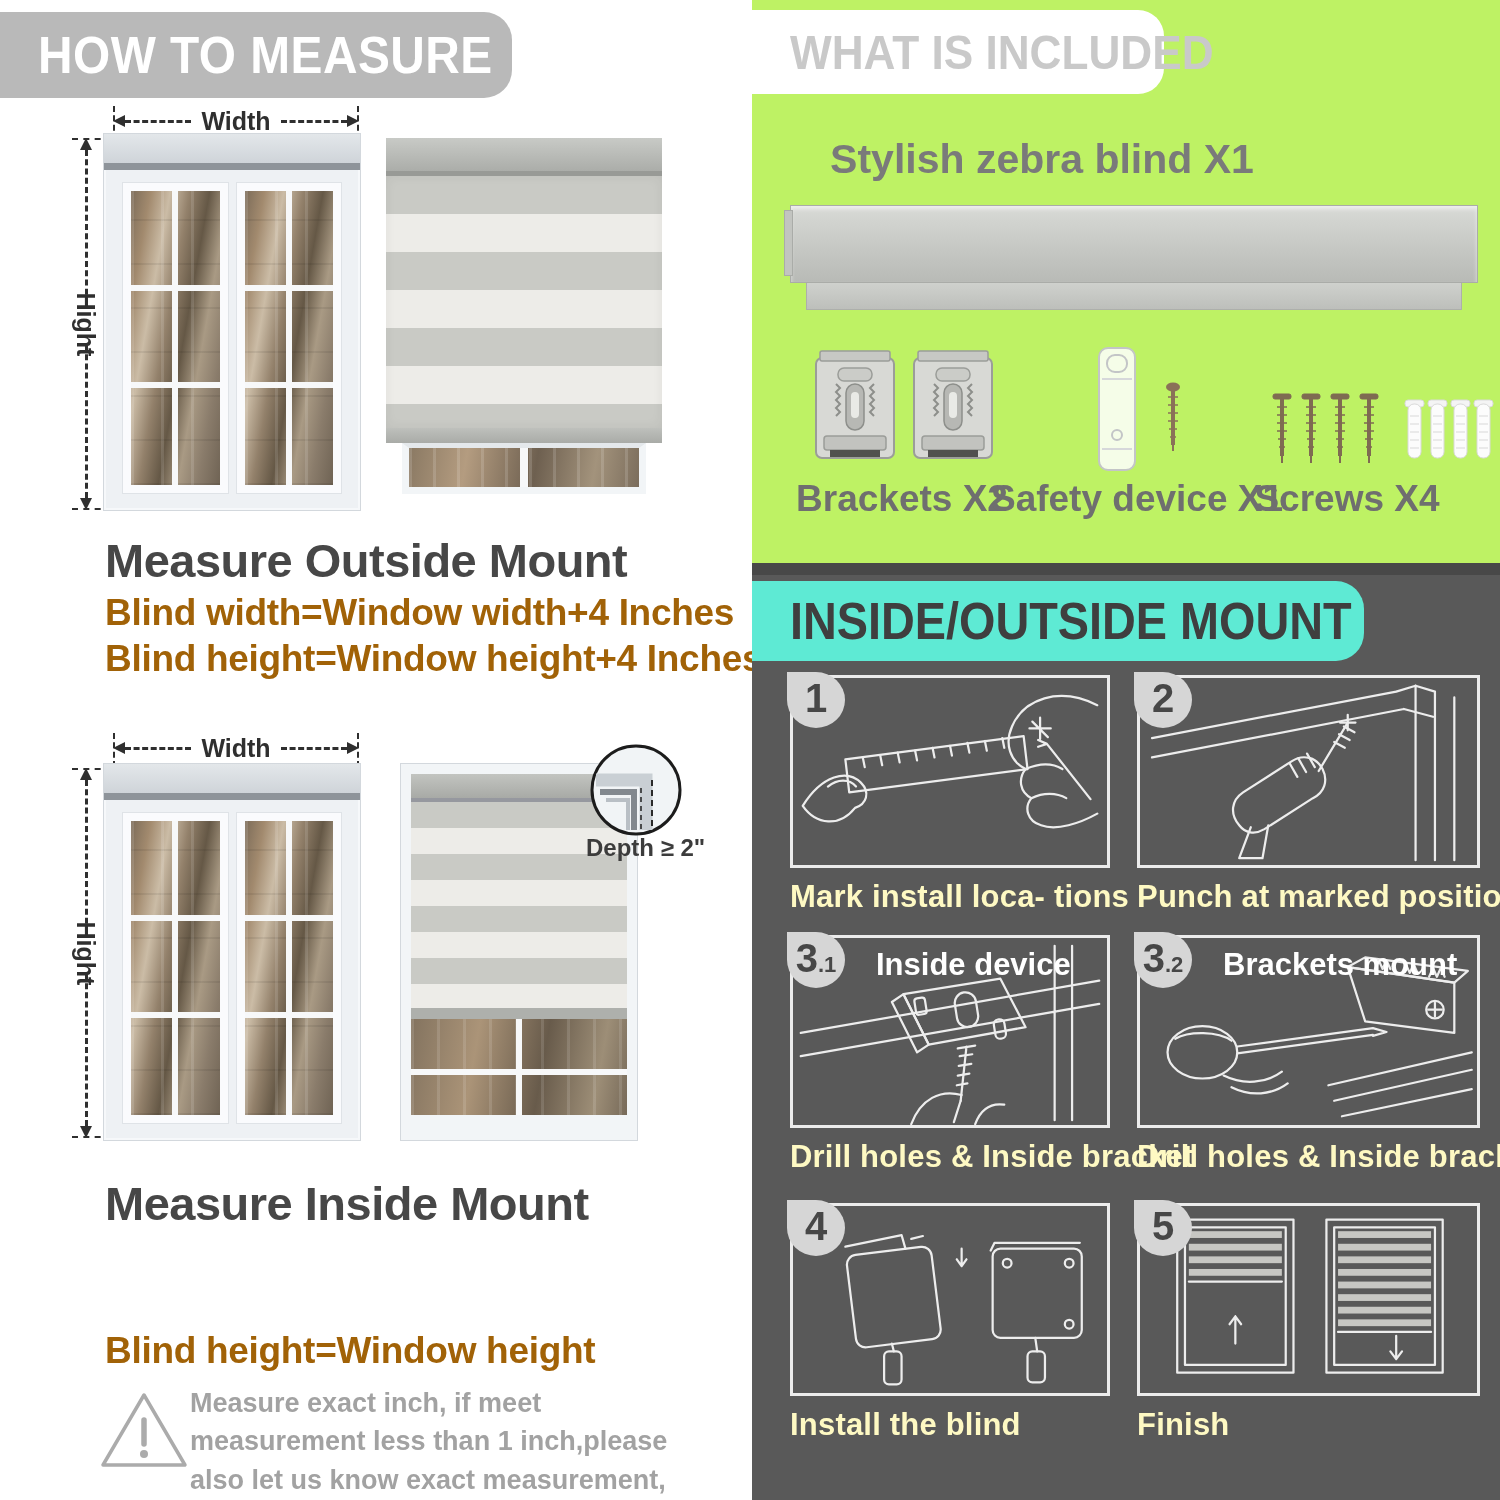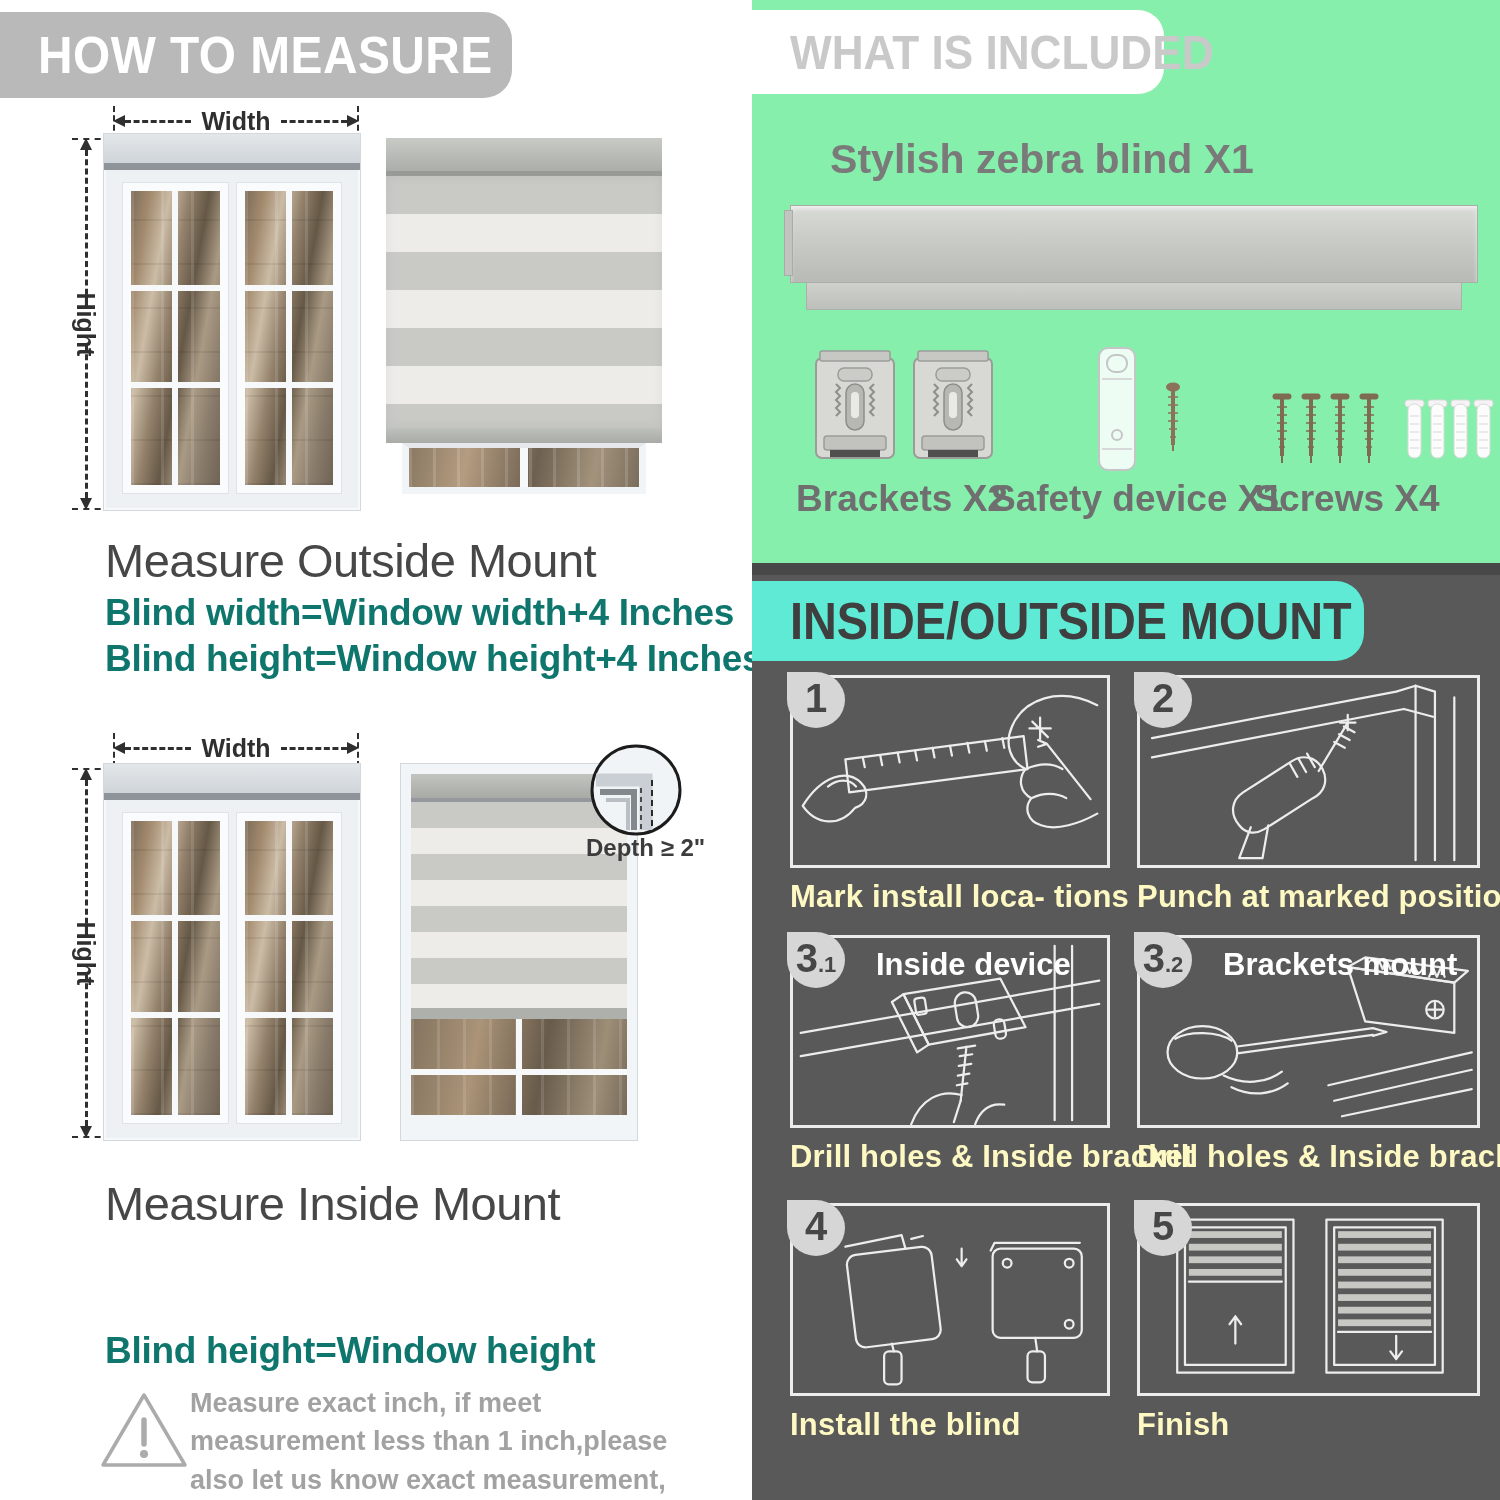--- a/index.html
+++ b/index.html
@@ -79,28 +79,28 @@
     background:
       linear-gradient(90deg, rgba(0,0,0,0) 0 calc(50% - 3px), #f7f8f9 calc(50% - 3px) calc(50% + 3px), rgba(0,0,0,0) calc(50% + 3px) 100%),
       linear-gradient(180deg, rgba(0,0,0,0) 0 52%, #f7f8f9 52% 58%, rgba(0,0,0,0) 58% 100%),
       repeating-linear-gradient(90deg, rgba(255,255,255,.12) 0 3px, rgba(0,0,0,0) 3px 26px),
       linear-gradient(100deg,#83735f 0%,#ab9478 30%,#685b4b 60%,#9d8e77 85%,#776a59 100%);
   }
 
   .magnifier{ position:absolute; }
   .depth-label{ position:absolute; font-size:24px; font-weight:bold; color:#3c3c3c; white-space:nowrap; }
 
-  .sec-title{ position:absolute; font-size:47px; font-weight:normal; color:#474747; letter-spacing:-.5px; white-space:nowrap; }
-  .sec-line{ position:absolute; font-size:37px; font-weight:bold; color:#0f766e; letter-spacing:-.3px; white-space:nowrap; }
+  .sec-title{ position:absolute; font-size:47px; font-weight:bold; color:#474747; letter-spacing:-.5px; white-space:nowrap; }
+  .sec-line{ position:absolute; font-size:37px; font-weight:bold; color:#a16207; letter-spacing:-.3px; white-space:nowrap; }
 
   .warn-wrap{ position:absolute; }
   .warn-text{ position:absolute; width:478px; font-size:27px; font-weight:bold; color:#a2a2a2; line-height:1.42; }
 
   
-  .included-panel{ position:absolute; left:752px; top:0; width:748px; height:568px; background:#86efac; }
+  .included-panel{ position:absolute; left:752px; top:0; width:748px; height:568px; background:#bef264; }
   .included-header{
     position:absolute; left:0; top:10px; width:412px; height:84px; background:#ffffff;
     border-radius:0 26px 26px 0; display:flex; align-items:center; padding-left:38px;
   }
   .included-header span{ color:#c9c9c9; font-size:48px; font-weight:bold; transform:scaleX(.92); transform-origin:left center; white-space:nowrap; }
   .blind-name{ position:absolute; left:60px; top:136px; width:460px; text-align:center; font-size:41px; font-weight:bold; color:#7a7a7a; white-space:nowrap; }
   .headrail{ position:absolute; left:38px; top:205px; width:688px; height:78px;
     background:linear-gradient(180deg,#d8dad6 0%,#c6c8c4 55%,#b8bab6 100%);
     border:1px solid #aaaca8; box-shadow:inset 0 3px 4px rgba(255,255,255,.6);
   }

